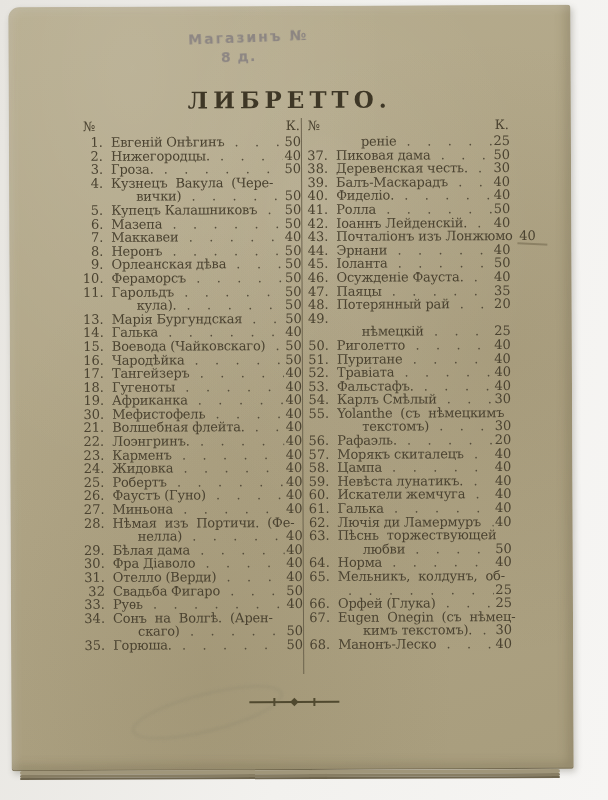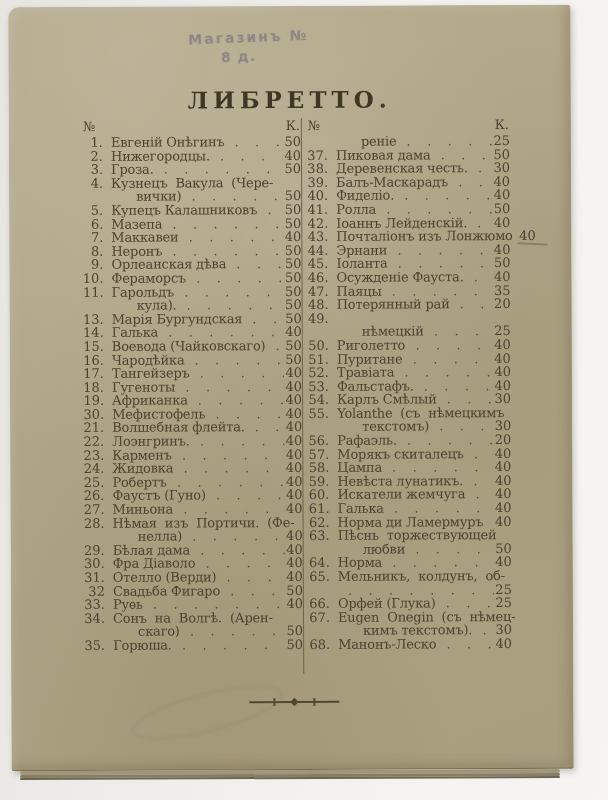--- a/index.html
+++ b/index.html
@@ -494,21 +494,21 @@
           <span class="price">40</span>
         </div>
         <div class="row">
           <span class="num">61.</span>
           <span class="txt">Галька</span>
           <span class="dots"> .   .   .   .   .   .   .   .   .   .   .   .   .   .   .   .</span>
           <span class="price">40</span>
         </div>
         <div class="row">
           <span class="num">62.</span>
-          <span class="txt">Норма ди Ламермуръ</span>
+          <span class="txt">Лючія ди Ламермуръ</span>
           <span class="dots"> .   .   .   .   .   .   .   .   .   .   .   .   .   .   .   .</span>
           <span class="price">40</span>
         </div>
         <div class="row multi-first">
           <span class="num">63.</span>
           <span class="txt">Пѣснь торжествующей</span>
         </div>
         <div class="row cont">
           <span class="num"></span>
           <span class="txt">любви</span>

